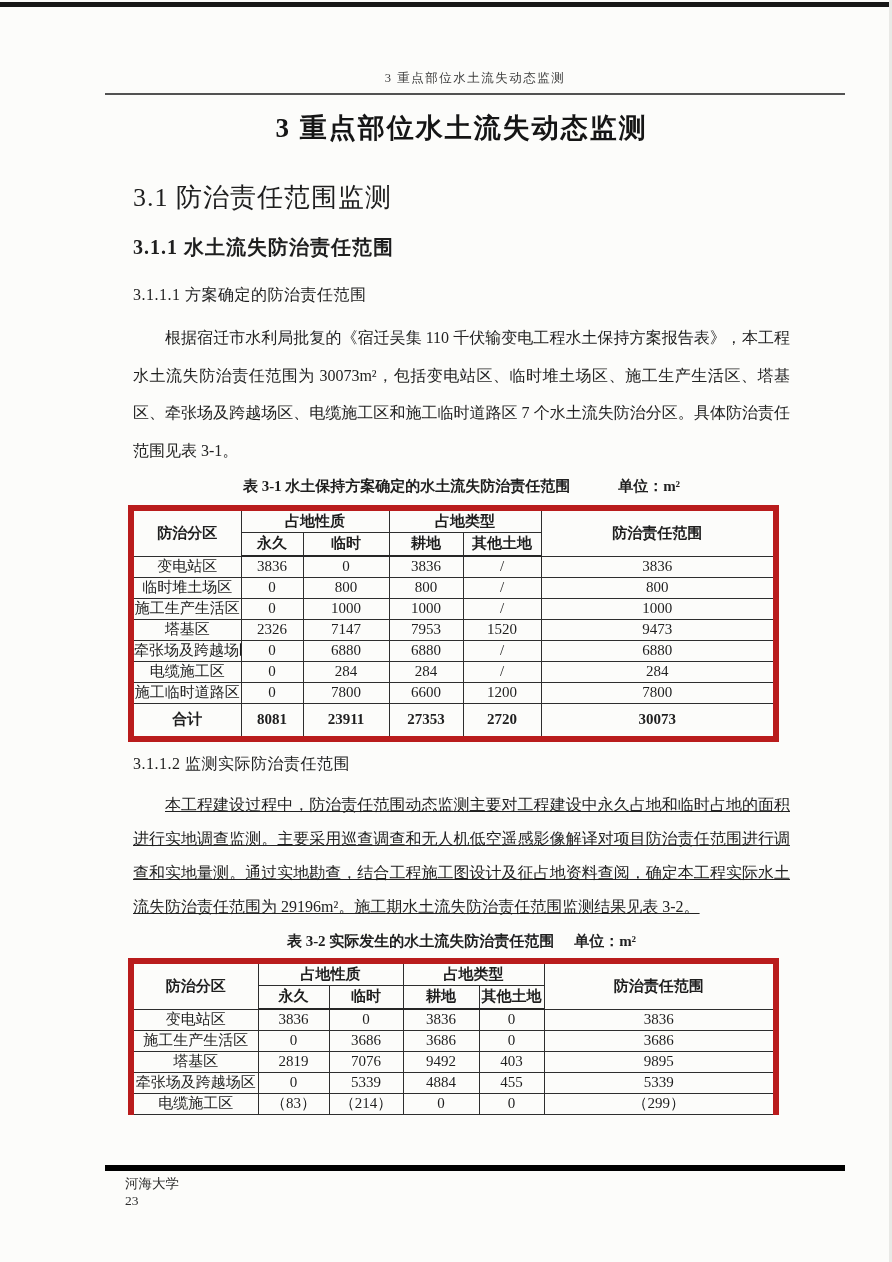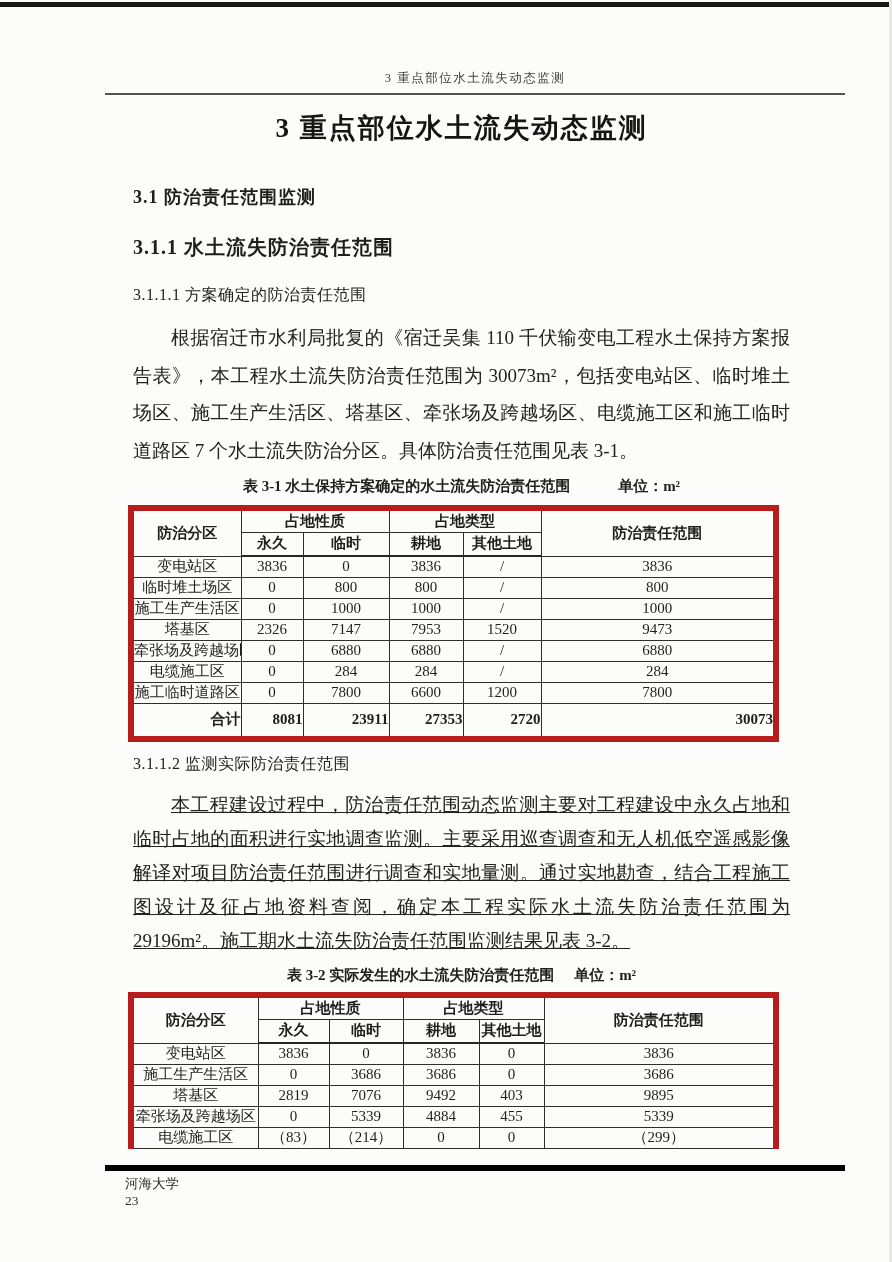--- a/index.html
+++ b/index.html
@@ -22,46 +22,46 @@
   .running-header {
     position:absolute; top:70px; left:105px; width:740px;
     text-align:center; font-size:12.5px; letter-spacing:1.5px; color:#3c3c3c;
     padding-bottom:6px; border-bottom:2px solid #525252;
   }
   .content { position:absolute; top:110px; left:133px; width:657px; }
   .doc-title {
     text-align:center; font-size:27px; font-weight:bold;
     letter-spacing:2px; line-height:36px; color:#151515;
   }
-  .h2 { margin-top:38px; font-size:18px; font-weight:bold; letter-spacing:1px; line-height:27px; }
+  .h2 { margin-top:38px; font-size:26px; font-weight:normal; letter-spacing:1px; line-height:27px; }
   .h3 { margin-top:23px; font-size:20px; font-weight:bold; letter-spacing:1px; line-height:26px; }
   .h4 { margin-top:24px; font-size:16px; font-weight:normal; letter-spacing:0.5px; line-height:21px; }
   .h4b { margin-top:11px; }
   .para {
-    margin-top:14px; font-size:19px; line-height:37.5px;
+    margin-top:14px; font-size:16px; line-height:37.5px;
     text-align:justify; text-indent:2em; color:#222;
   }
   .para2 { line-height:34px;text-decoration:underline; }
   .tbl-caption { margin-top:8px; text-align:center; font-size:15px; font-weight:bold; }
   .unit-wide { margin-left:44px; }
   .unit-narrow { margin-left:16px; }
   table {
     border-collapse:collapse; table-layout:fixed;
     margin-top:9px; margin-left:-5px; width:645px;
     font-size:15px; border:6px solid #b91c1c;
   }
   .tbl2 { margin-top:7px; border-bottom-width:1px; }
   th, td {
     border:1px solid #2e2e2e; text-align:center; vertical-align:middle;
     padding:0; overflow:hidden; white-space:nowrap;
   }
   th { height:24px; font-weight:bold; }
   tr.sub-header th { border-bottom:2px solid #262626; }
   td { height:21px; }
-  tr.total td { font-weight:bold; height:36px;text-align:right; }
+  tr.total td { font-weight:bold; height:36px; }
   .footer {
     position:absolute; top:1165px; left:105px; width:740px;
     border-top:6px solid #000000;
     display:flex; justify-content:space-between;
     padding:4px 52px 0 20px;
     font-size:13.5px; color:#2b2b2b;flex-direction:column;
   }
 </style>
 </head>
 <body>

